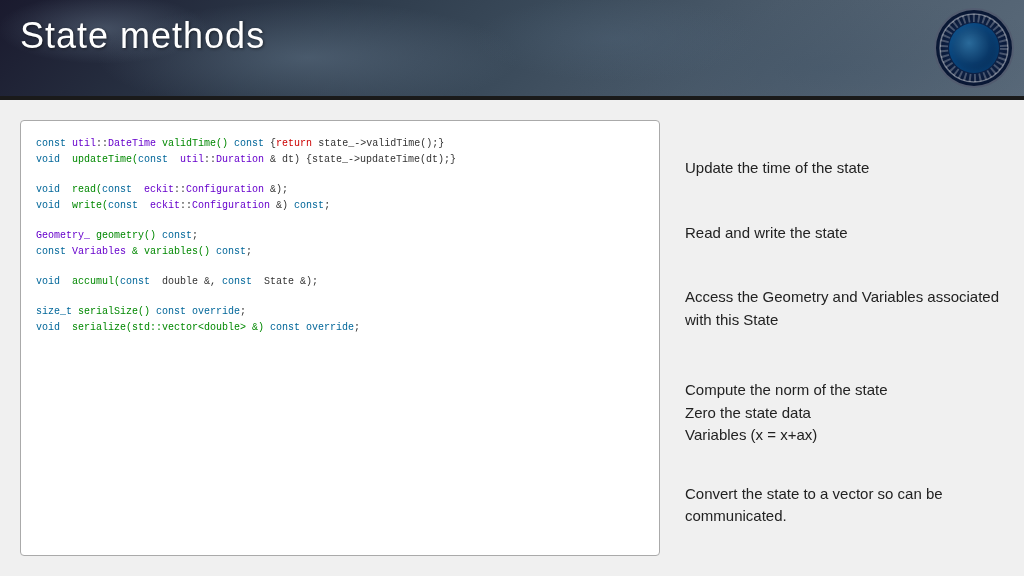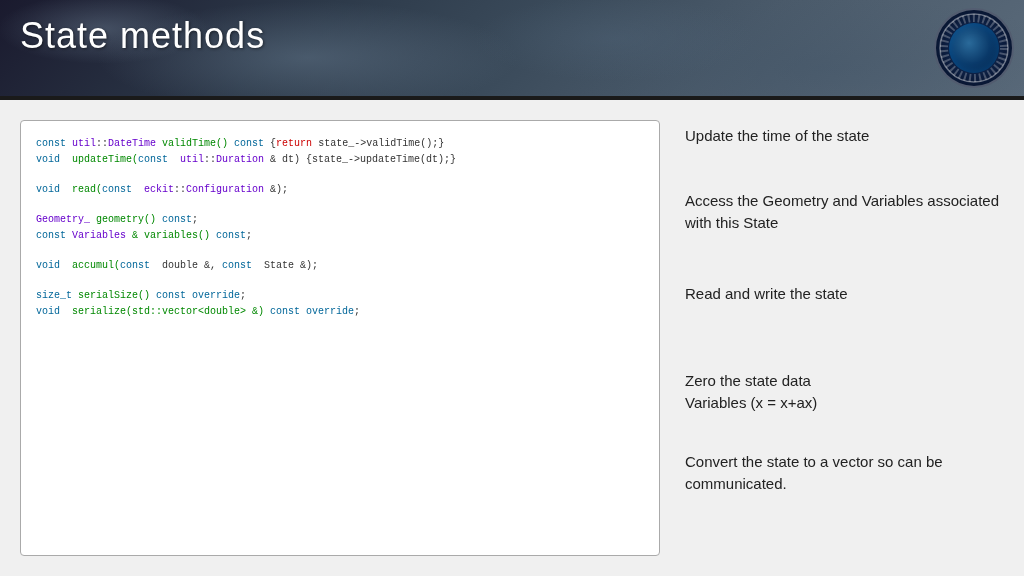--- a/index.html
+++ b/index.html
@@ -121,20 +121,21 @@
     .ret { color: #cc0000; }
 
     
     .desc-panel {
       flex: 1;
       display: flex;
       flex-direction: column;
       gap: 0;
       padding-top: 5px;
       padding-left: 5px;
+      margin-top: 32px;
     }
 
     .desc-item {
       color: #222;
       font-size: 15px;
       line-height: 1.5;
       margin-bottom: 18px;
     }
   </style>
 </head>
@@ -160,31 +161,32 @@
   </div>
 </div>
 
 <div class="main-content">
 
   <div class="code-panel" id="code-panel">
   <span class="code-line"><span class="kw">const </span><span class="ns">util</span><span class="plain">::</span><span class="ns">DateTime</span><span class="fn"> validTime() </span><span class="kw">const </span><span class="plain">{</span><span class="ret">return </span><span class="plain">state_-&gt;validTime();}</span></span>
       <span class="code-line"><span class="kw">void </span><span class="fn"> updateTime(</span><span class="kw">const </span><span class="ns"> util</span><span class="plain">::</span><span class="ns">Duration</span><span class="plain"> &amp; dt) {state_-&gt;updateTime(dt);}</span></span>
       <span class="code-blank"></span>
       <span class="code-line"><span class="kw">void </span><span class="fn"> read(</span><span class="kw">const </span><span class="ns"> eckit</span><span class="plain">::</span><span class="ns">Configuration</span><span class="plain"> &amp;);</span></span>
+      <span class="code-line"><span class="kw">void </span><span class="fn"> write(</span><span class="kw">const </span><span class="ns"> eckit</span><span class="plain">::</span><span class="ns">Configuration</span><span class="plain"> &amp;) </span><span class="kw">const</span><span class="plain">;</span></span>
       <span class="code-blank"></span>
       <span class="code-line"><span class="ns">Geometry_</span><span class="fn"> geometry() </span><span class="kw">const</span><span class="plain">;</span></span>
       <span class="code-line"><span class="kw">const </span><span class="ns">Variables</span><span class="fn"> &amp; variables() </span><span class="kw">const</span><span class="plain">;</span></span>
       <span class="code-blank"></span>
       <span class="code-line"><span class="kw">void </span><span class="fn"> accumul(</span><span class="kw">const </span><span class="plain"> double &amp;, </span><span class="kw">const </span><span class="plain"> State &amp;);</span></span>
       <span class="code-blank"></span>
       <span class="code-line"><span class="kw">size_t</span><span class="fn"> serialSize() </span><span class="kw">const </span><span class="kw">override</span><span class="plain">;</span></span>
       <span class="code-line"><span class="kw">void </span><span class="fn"> serialize(std::vector&lt;double&gt; &amp;) </span><span class="kw">const </span><span class="kw">override</span><span class="plain">;</span></span>
     </div>
 
   <div class="desc-panel" id="desc-panel">
   <div class="desc-item" style="margin-bottom: 42px;"><span>Update the time of the state</span></div>
+      <div class="desc-item" style="margin-bottom: 42px;"><span>Read and write the state</span></div>
       <div class="desc-item" style="margin-bottom: 48px;"><span>Access the Geometry and Variables associated with this State</span></div>
-      <div class="desc-item" style="margin-bottom: 42px;"><span>Read and write the state</span></div>
-      <div class="desc-item" style="margin-bottom: 36px;"><br><span>Zero the state data</span><br><span>Variables (x = x+ax)</span></div>
+      <div class="desc-item" style="margin-bottom: 36px;"><span>Compute the norm of the state</span><br><span>Zero the state data</span><br><span>Variables (x = x+ax)</span></div>
       <div class="desc-item" style="margin-bottom: 0px;"><span>Convert the state to a vector so can be communicated.</span></div>
     </div>
 
 </div>
 
 </body></html>

